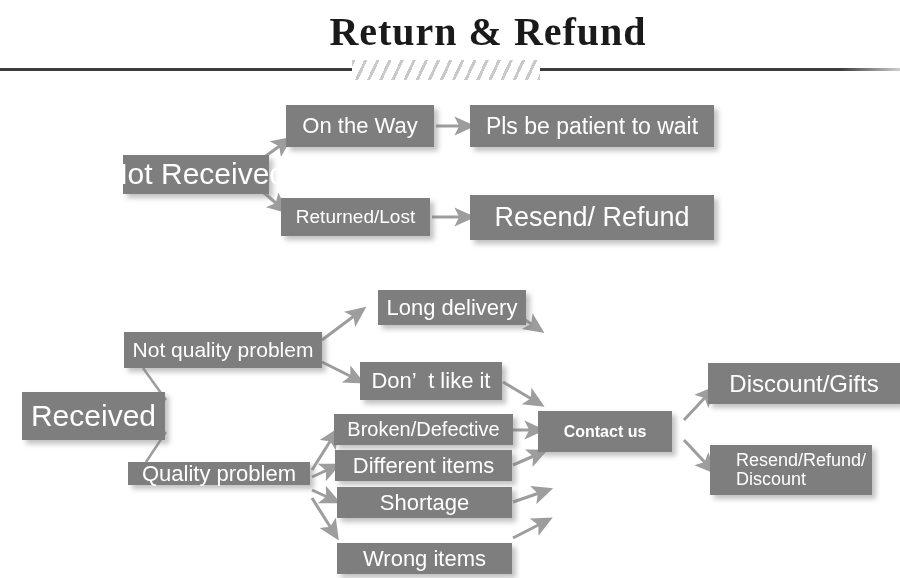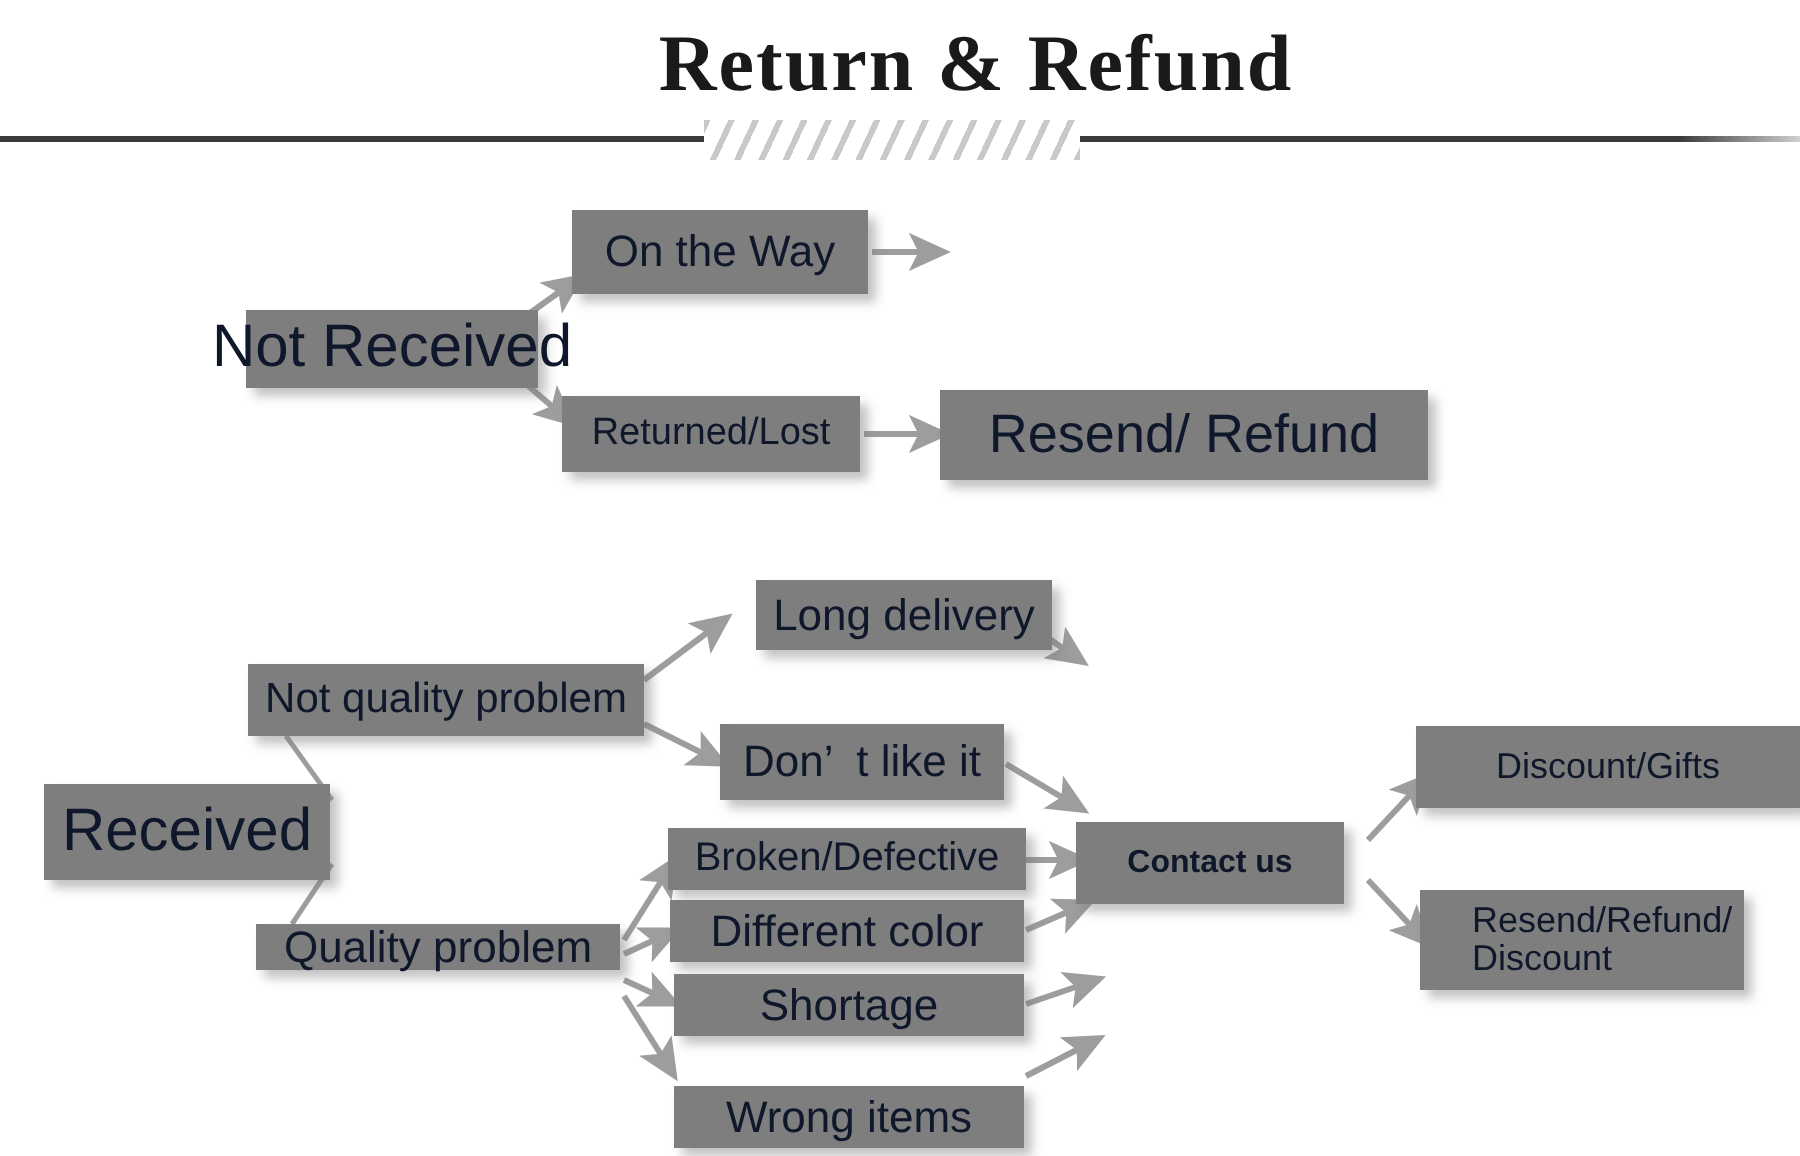--- a/index.html
+++ b/index.html
@@ -56,21 +56,21 @@
        115deg,
        #c9c9c9 0px, #c9c9c9 3px,
        rgba(255,255,255,0) 3px, rgba(255,255,255,0) 11px);
   }
 
   
   .box {
     position: absolute;
     box-sizing: border-box;
     background: #7e7e7e;
-    color: #0f172a;
+    color: #ffffff;
     display: flex;
     align-items: center;
     justify-content: center;
     text-align: center;
     padding: 0 6px;
     box-shadow: 4px 4px 5px rgba(120,120,120,0.45);
     line-height: 1.08;
     white-space: pre;
     z-index: 3;
   }
@@ -93,21 +93,21 @@
   #b-quality        { left:128px; top:462px; width:182px; height:23px; font-size:22px; }
 
   #b-long-delivery  { left:360px; top:290px; width:148px; height:35px; font-size:22px;margin-left:18px; }
   #b-dont-like      { left:360px; top:362px; width:142px; height:38px; font-size:22px; }
   #b-broken         { left:334px; top:414px; width:179px; height:31px; font-size:20px; }
   #b-diff-color     { left:335px; top:450px; width:177px; height:31px; font-size:22px; }
   #b-shortage       { left:337px; top:487px; width:175px; height:31px; font-size:22px; }
   #b-wrong-items    { left:337px; top:523px; width:175px; height:31px; font-size:22px;margin-top:20px; }
 
   #b-contact-us     { left:538px; top:411px; width:134px; height:41px; font-size:16px;font-weight:bold; }
-  #b-discount-gifts { left:708px; top:363px; width:192px; height:41px; font-size:18px; }
+  #b-discount-gifts { left:708px; top:363px; width:192px; height:41px; font-size:24px; }
   #b-resend-disc    { left:710px; top:445px; width:162px; height:50px; font-size:18px; }
 
   
   #links {
     position: absolute;
     left: 0; top: 0;
     width: 900px; height: 578px;
     z-index: 1;
   }
 </style>
@@ -162,32 +162,33 @@
     </g>
     <g stroke="#9d9d9d" stroke-width="2.5" fill="none">
 
       <path d="M166,400 L143,368"></path>
       <path d="M166,432 L146,462"></path>
     </g>
   </svg>
 
   <div class="box" id="b-not-received">Not Received</div>
   <div class="box" id="b-on-the-way">On the Way</div>
+  <div class="box" id="b-pls-wait">Pls be patient to wait</div>
   <div class="box" id="b-returned-lost">Returned/Lost</div>
   <div class="box" id="b-resend-refund">Resend/ Refund</div>
 
   <div class="box" id="b-received">Received</div>
   <div class="box" id="b-not-quality">Not quality problem</div>
   <div class="box" id="b-quality">Quality problem</div>
 
   <div class="box" id="b-long-delivery">Long delivery</div>
   <div class="box" id="b-dont-like">Don’  t like it</div>
 
   <div class="box" id="b-broken">Broken/Defective</div>
-  <div class="box" id="b-diff-color">Different color</div>
+  <div class="box" id="b-diff-color">Different items</div>
   <div class="box" id="b-shortage">Shortage</div>
   <div class="box" id="b-wrong-items">Wrong items</div>
 
   <div class="box" id="b-contact-us">Contact us</div>
   <div class="box" id="b-discount-gifts">Discount/Gifts</div>
   <div class="box left-align" id="b-resend-disc">Resend/Refund/
 Discount</div>
 
 </div>
 

